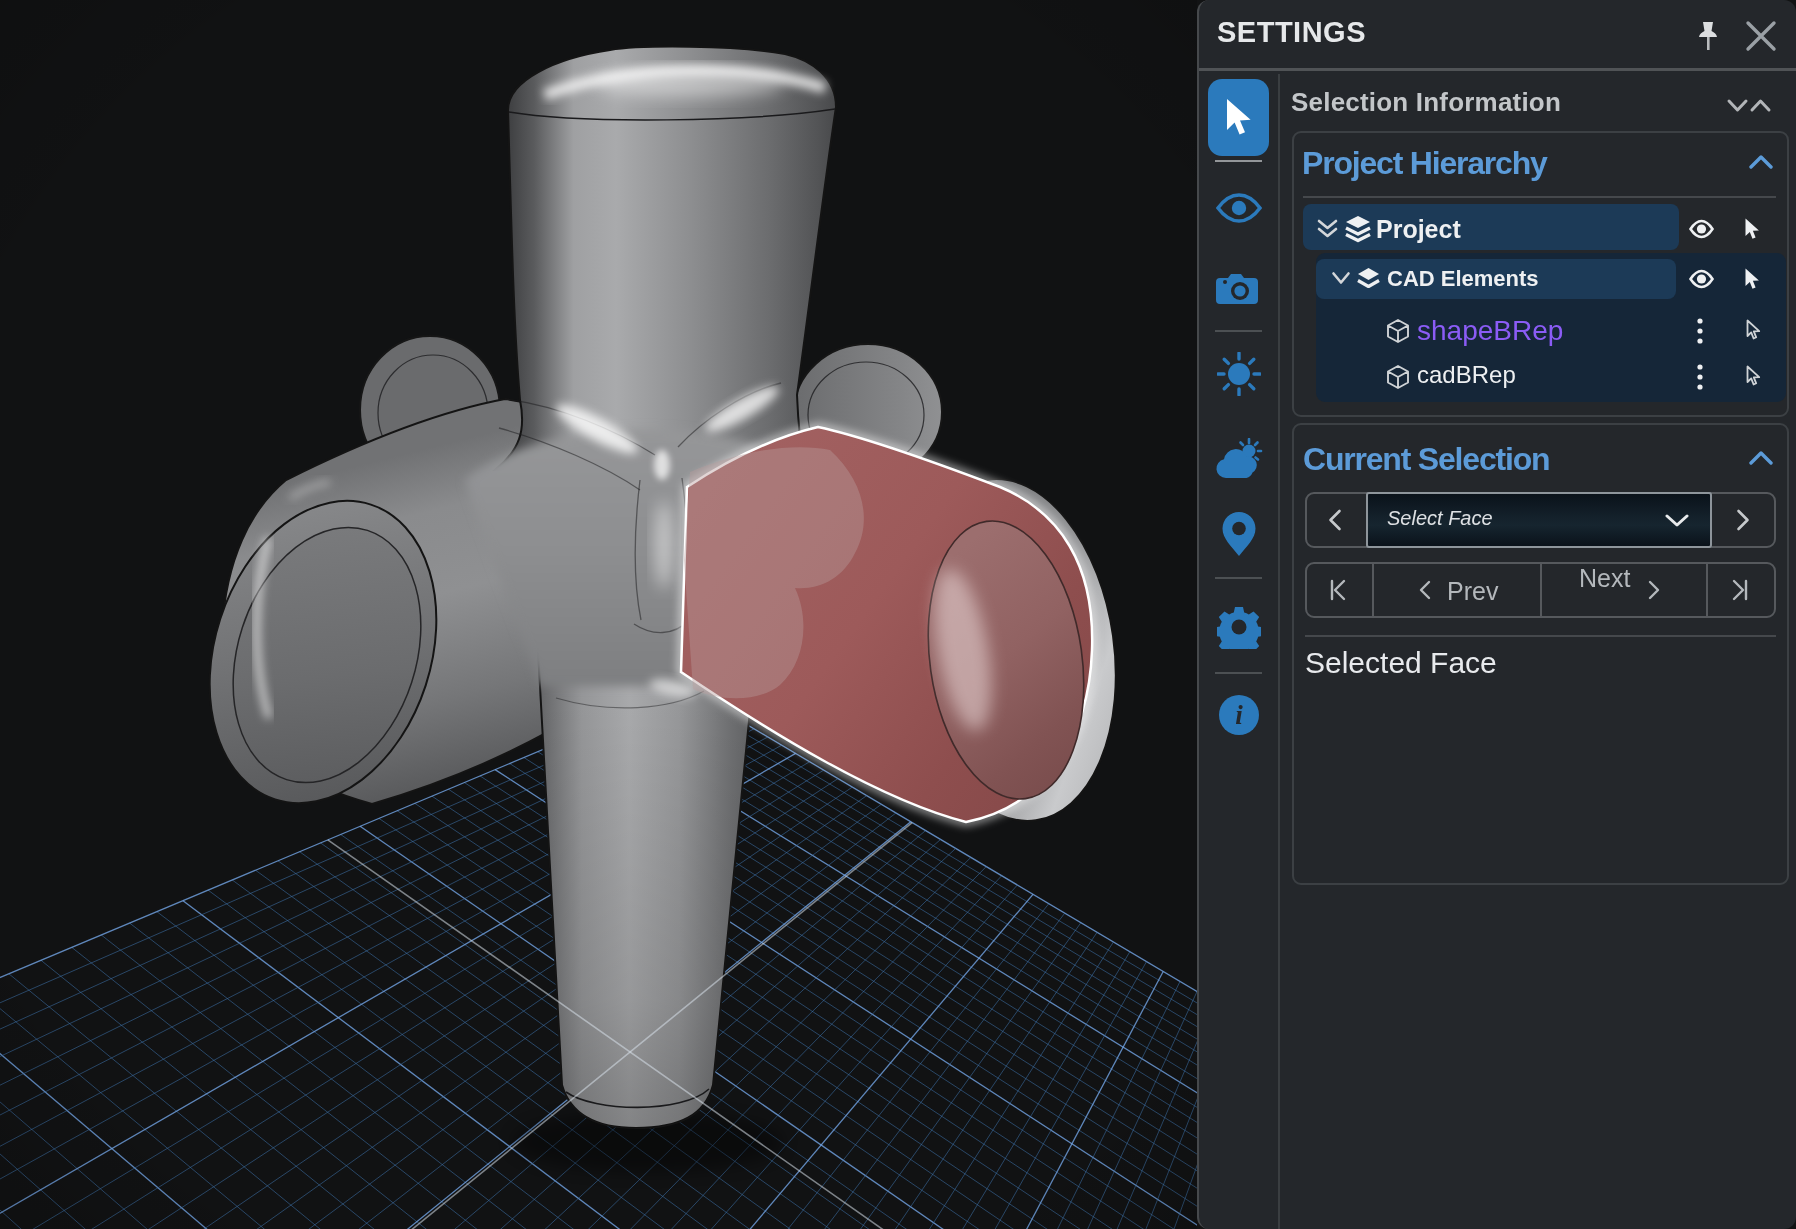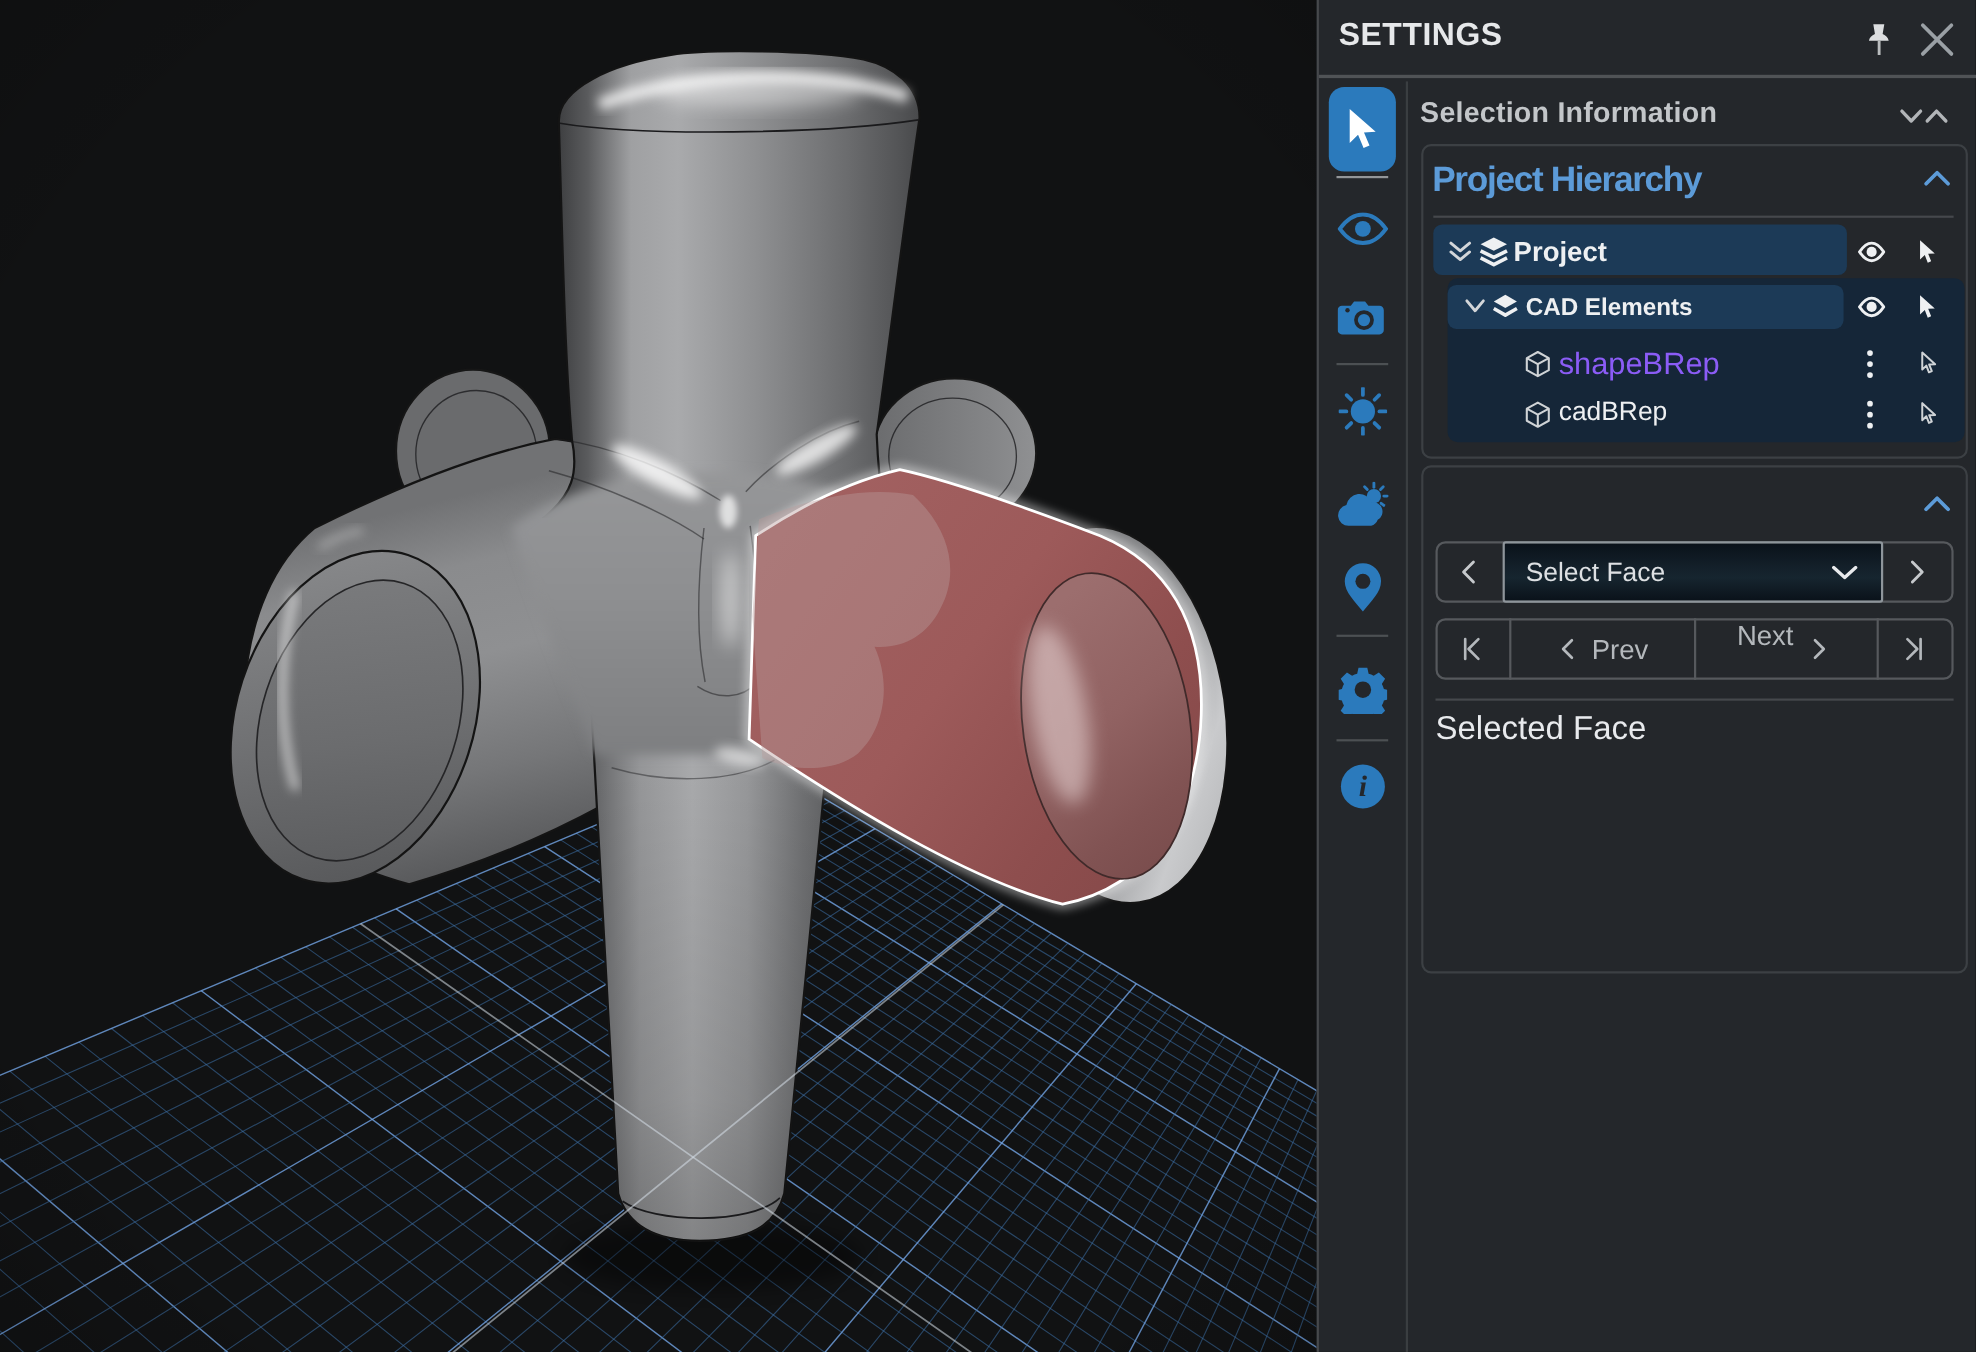--- a/index.html
+++ b/index.html
@@ -1,20 +1,20 @@
 <!DOCTYPE html>
 <html><head>
 <meta charset="utf-8">
 <style>
 * { margin:0; padding:0; box-sizing:border-box; }
 html,body { width:1796px; height:1229px; overflow:hidden; background:#121314;
   font-family:"Liberation Sans", sans-serif; }
 #viewport { position:absolute; left:0; top:0; width:1197px; height:1229px; background:#121314; }
 #panel { position:absolute; left:1197px; top:0; width:599px; height:1229px;
-  background:#24272b; border-left:2px solid #46494c; }
+  background:#24272b; border-left:2px solid #46494c;border-radius:12px; }
 .abs { position:absolute; }
 #header { position:absolute; left:0; top:0; width:599px; height:71px; border-bottom:3px solid #505356; }
 #toolbar { position:absolute; left:0; top:74px; width:81px; height:1155px; border-right:2px solid #3a3e41; }
 .tsep { position:absolute; left:16px; width:47px; height:2px; background:#4c5053; }
 .hgroup { position:absolute; border:2px solid #3c4044; border-radius:9px; }
 .rowblue { position:absolute; background:#1c3a57; border-radius:8px; }
 .hr { position:absolute; height:2px; background:#45484c; }
 .btnbox { position:absolute; border:2px solid #56595d; border-radius:9px; }
 .vdiv { position:absolute; width:2px; background:#56595d; top:0; bottom:0; }
 .blue { color:#5c9bd8; }
@@ -397,31 +397,32 @@
   <svg class="abs" style="left:496px; top:363px;" width="10" height="28" viewBox="0 0 10 28">
     <circle cx="5" cy="4" r="2.6" fill="#eef0f2"></circle>
       <circle cx="5" cy="14" r="2.6" fill="#eef0f2"></circle>
       <circle cx="5" cy="24" r="2.6" fill="#eef0f2"></circle>
   </svg>
   <svg class="abs" style="left:546px; top:365px;" width="16" height="22" viewBox="0 0 16 22">
     <path d="M2.5 1.5 L2.5 17 L6.2 13.4 L8.6 19.5 L11.2 18.3 L8.8 12.4 L14.2 12.2 Z" fill="none" stroke="#cfd3d6" stroke-width="1.8" stroke-linejoin="round"></path>
   </svg>
 
   <div class="hgroup" style="left:93px; top:423px; width:497px; height:462px;"></div>
+  <span class="abs blue" style="left:104px; top:441px; font-size:32px; font-weight:bold; letter-spacing:-1.2px;">Current Selection</span>
   <svg class="abs" style="left:550px; top:450px;" width="24" height="16" viewBox="0 0 24 16">
     <path d="M2 13 L12 3 L22 13" fill="none" stroke="#5c9bd8" stroke-width="3.4" stroke-linecap="round" stroke-linejoin="round"></path>
   </svg>
 
   <div class="btnbox" style="left:106px; top:492px; width:471px; height:56px;"></div>
   <svg class="abs" style="left:129px; top:509px;" width="14" height="22" viewBox="0 0 14 22">
     <path d="M11.5 2 L2.5 11 L11.5 20" fill="none" stroke="#c6c9cc" stroke-width="2.6" stroke-linecap="round" stroke-linejoin="round"></path>
   </svg>
   <div class="abs" style="left:167px; top:492px; width:346px; height:56px; border:2.5px solid #8e959b; border-radius:3px;
       background:linear-gradient(180deg,#0a121a 0%,#14212b 45%,#16252f 60%,#0a121a 100%);"></div>
-  <span class="abs" style="left:188px; top:507px; font-size:24px; color:#dde0e3;">Select Face</span>
+  <span class="abs" style="left:188px; top:507px; font-size:20px; color:#dde0e3;font-style:italic;">Select Face</span>
   <svg class="abs" style="left:466px; top:514px;" width="24" height="13" viewBox="0 0 24 13">
     <path d="M2 2 L12 11 L22 2" fill="none" stroke="#e8eaec" stroke-width="3" stroke-linecap="round" stroke-linejoin="round"></path>
   </svg>
   <svg class="abs" style="left:537px; top:509px;" width="14" height="22" viewBox="0 0 14 22">
     <path d="M2.5 2 L11.5 11 L2.5 20" fill="none" stroke="#c6c9cc" stroke-width="2.6" stroke-linecap="round" stroke-linejoin="round"></path>
   </svg>
 
   <div class="btnbox" style="left:106px; top:562px; width:471px; height:56px;"></div>
   <div class="vdiv" style="left:173px; top:562px; height:56px;"></div>
   <div class="vdiv" style="left:341px; top:562px; height:56px;"></div>

